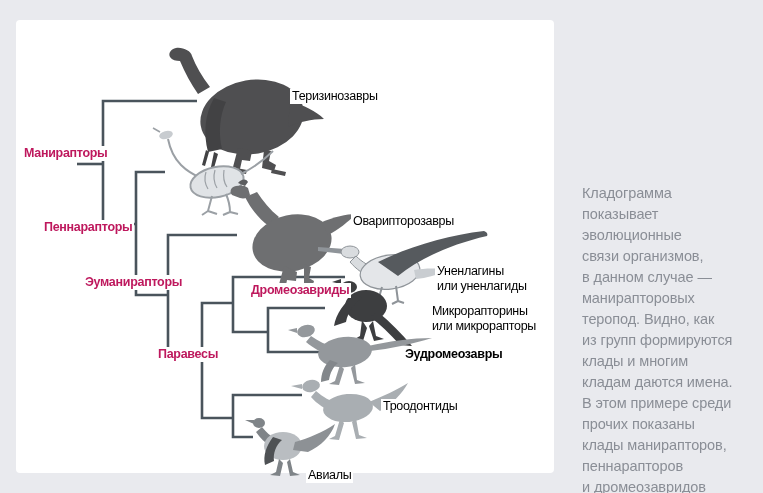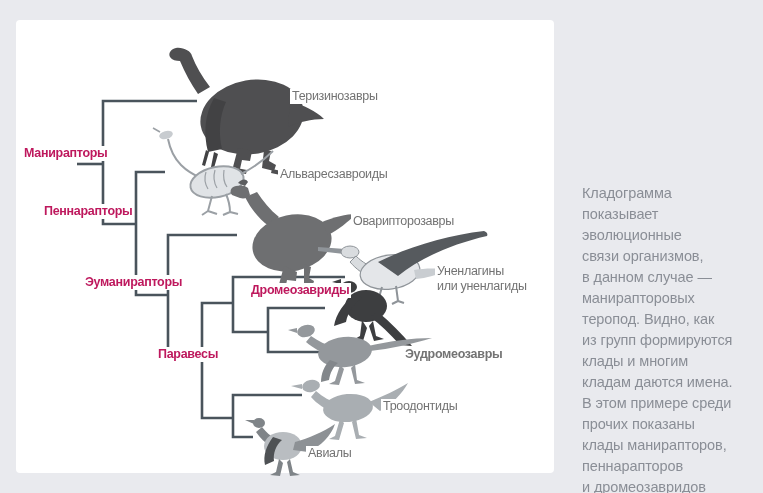--- a/index.html
+++ b/index.html
@@ -15,21 +15,21 @@
   }
   .tree-svg{position:absolute;left:0;top:0;width:763px;height:493px;}
   .lbl{
     position:absolute;background:#ffffff;padding:0 2px;
     white-space:pre-line;line-height:14.5px;
   }
   .clade{
     font-weight:bold;font-size:12.5px;color:#be185d;letter-spacing:-0.3px;
   }
   .leaf{
-    font-size:12.5px;color:#737373;letter-spacing:-0.3px;
+    font-size:12.5px;color:#000000;letter-spacing:-0.3px;
   }
   .caption{
     position:absolute;left:582px;top:183px;width:178px;
     font-size:14.5px;line-height:21px;color:#8a8e96;
     white-space:pre-line;letter-spacing:-0.1px;
   }
 </style>
 </head>
 <body>
 
@@ -131,33 +131,34 @@
       <path d="M262,427 c4,5 8,9 14,12 l-4,8 c-7,-4 -12,-9 -16,-15 z" fill="#7f8488"></path>
       <ellipse cx="283" cy="446" rx="19" ry="14" fill="#b9bdc1"></ellipse>
       <path d="M273,437 c-7,9 -10,19 -8,28 l9,-4 c-1,-8 2,-16 8,-21 z" fill="#4e5154"></path>
       <path d="M295,442 c14,-4 28,-10 40,-18 c-4,12 -14,22 -27,28 l-15,-2 z" fill="#8d9195"></path>
       <path d="M279,459 l-3,13 -6,3 10,1 3,-13 z" fill="#7f8488"></path>
       <path d="M290,459 l3,13 7,3 -10,1 -3,-14 z" fill="#7f8488"></path>
     </g>
   </svg>
 
   <div class="lbl clade" style="left:22px;top:146px;">Манирапторы</div>
-  <div class="lbl clade" style="left:42px;top:204px;">Пеннарапторы</div>
+  <div class="lbl clade" style="left:42px;top:220px;">Пеннарапторы</div>
   <div class="lbl clade" style="left:83px;top:275px;">Эуманирапторы</div>
   <div class="lbl clade" style="left:209px;top:283px;margin-left:40px;">Дромеозавриды</div>
   <div class="lbl clade" style="left:133px;top:347px;margin-left:23px;">Паравесы</div>
 
   <div class="lbl leaf" style="left:290px;top:89px;">Теризинозавры</div>
-  <div class="lbl leaf" style="left:278px;top:167px;">Альваресзавроиды</div>
   <div class="lbl leaf" style="left:351px;top:214px;">Оварипторозавры</div>
   <div class="lbl leaf" style="left:435px;top:264px;">Уненлагины
 или уненлагиды</div>
+  <div class="lbl leaf" style="left:430px;top:304px;">Микрорапторины
+или микрорапторы</div>
   <div class="lbl leaf" style="left:403px;top:347px;font-weight:bold;">Эудромеозавры</div>
   <div class="lbl leaf" style="left:381px;top:399px;text-align:center;">Троодонтиды</div>
-  <div class="lbl leaf" style="left:306px;top:446px;">Авиалы</div>
+  <div class="lbl leaf" style="left:306px;top:468px;">Авиалы</div>
 
   <div class="caption">Кладограмма
 показывает
 эволюционные
 связи организмов,
 в данном случае —
 манирапторовых
 теропод. Видно, как
 из групп формируются
 клады и многим

